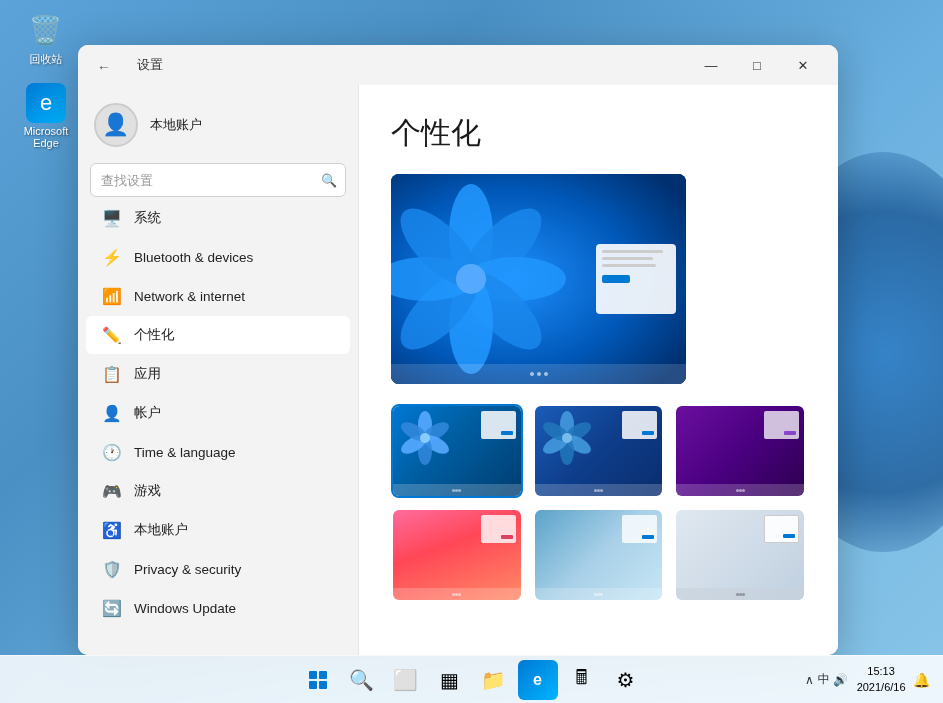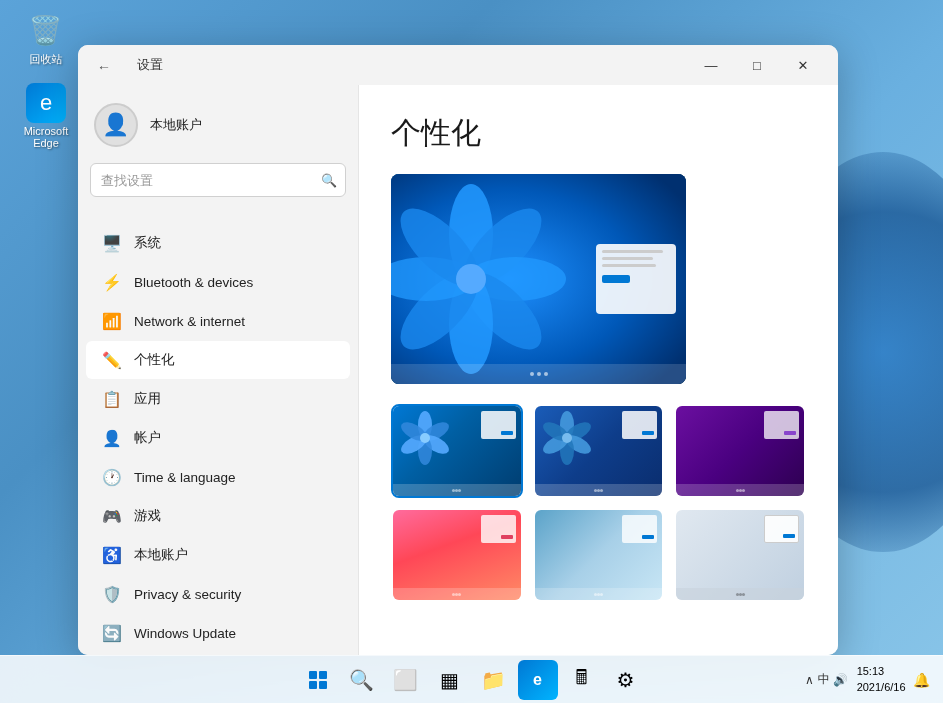--- a/index.html
+++ b/index.html
@@ -78,21 +78,21 @@
       font-size: 20px;
     }
     .taskbar-right {
       display: flex;
       align-items: center;
       gap: 8px;
       margin-left: auto;
     }
     .taskbar-time {
       font-size: 11px;
-      text-align: left;
+      text-align: center;
       color: #000;
       line-height: 1.4;
     }
     .taskbar-sys {
       display: flex;
       align-items: center;
       gap: 4px;
       font-size: 12px;
       color: #333;
     }
@@ -188,21 +188,21 @@
       font-size: 22px;
       color: #666;
       border: 2px solid #ccc;
     }
     .user-name {
       font-size: 13px;
       color: #222;
     }
 
     .search-box {
-      margin: 0 12px 27px 12px;
+      margin: 0 12px 2px 12px;
       position: relative;
     }
     .search-box input {
       width: 100%;
       height: 34px;
       border: 1px solid #d0d0d0;
       border-radius: 6px;
       padding: 0 32px 0 10px;
       font-size: 13px;
       background: white;

